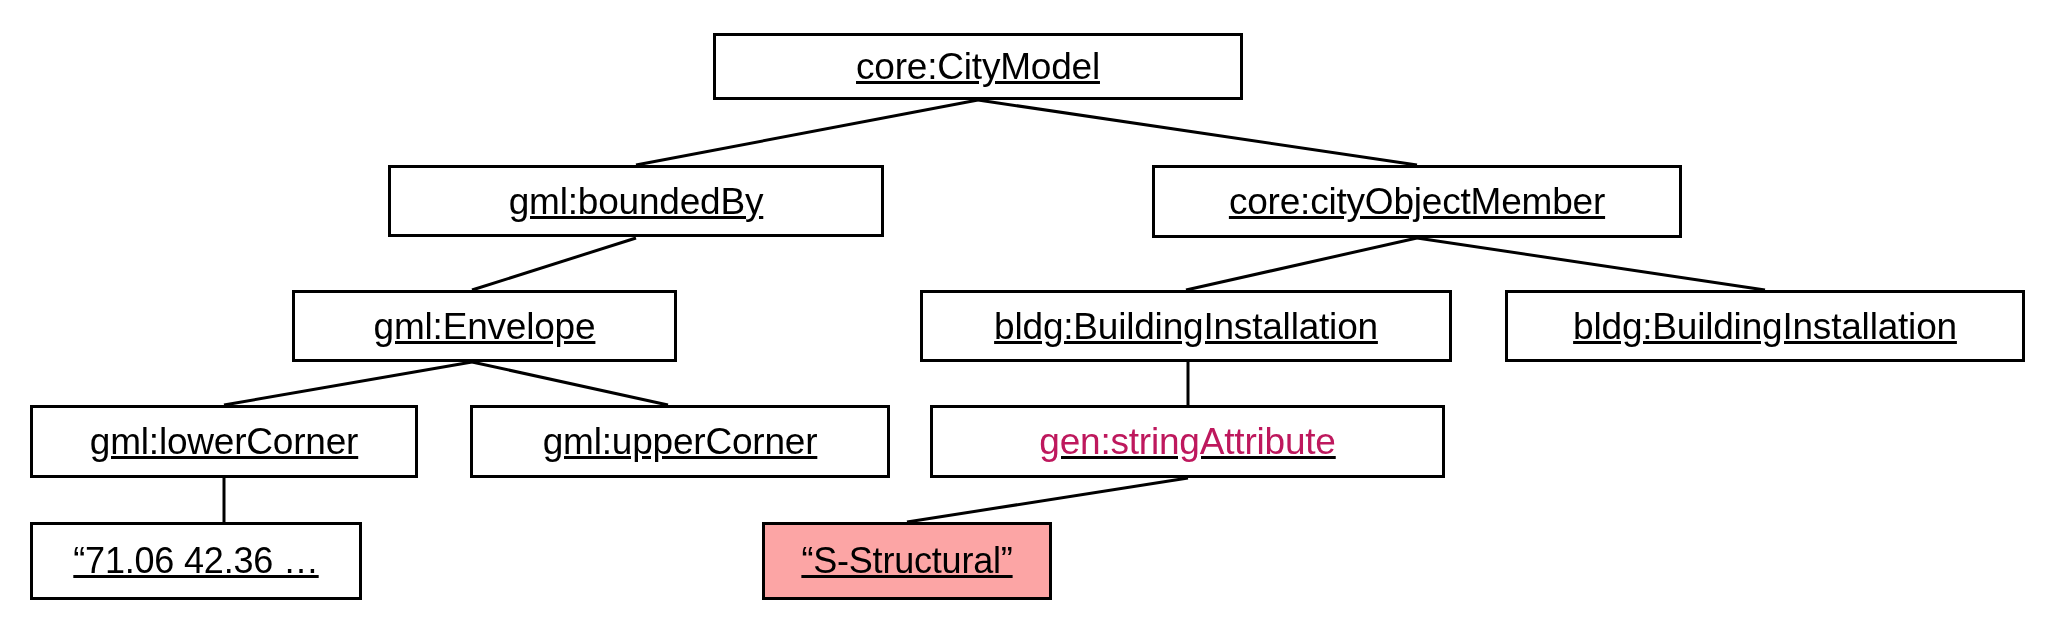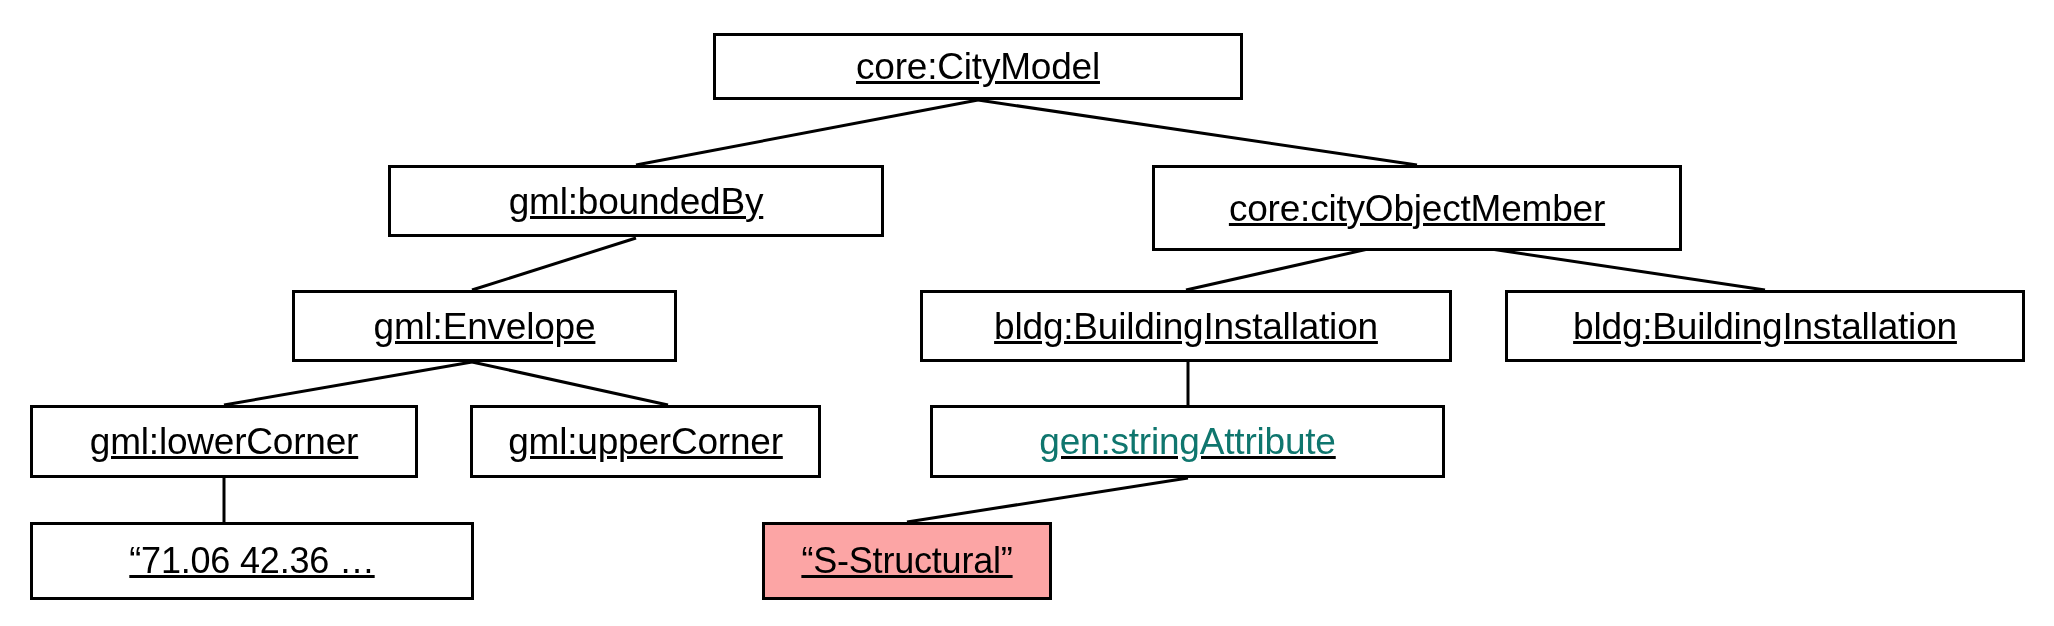--- a/index.html
+++ b/index.html
@@ -75,42 +75,42 @@
       <line x1="1188" y1="478" x2="907" y2="522" stroke="#000000" stroke-width="3"></line>
     </svg>
 
   <div id="node-layer">
       <div class="node" style="left: 713px; top: 33px; width: 530px; height: 67px; border-color: rgb(0, 0, 0); background: rgb(255, 255, 255);">
         <span class="node-label" style="color: rgb(0, 0, 0);">core:CityModel</span>
       </div>
       <div class="node" style="left: 388px; top: 165px; width: 496px; height: 72px; border-color: rgb(0, 0, 0); background: rgb(255, 255, 255);">
         <span class="node-label" style="color: rgb(0, 0, 0);">gml:boundedBy</span>
       </div>
-      <div class="node" style="left: 1152px; top: 165px; width: 530px; height: 86px; border-color: rgb(0, 0, 0); background: rgb(255, 255, 255);">
+      <div class="node" style="left: 1152px; top: 165px; width: 530px; height: 73px; border-color: rgb(0, 0, 0); background: rgb(255, 255, 255);">
         <span class="node-label" style="color: rgb(0, 0, 0);">core:cityObjectMember</span>
       </div>
       <div class="node" style="left: 280px; top: 290px; width: 385px; height: 72px; border-color: rgb(0, 0, 0); background: rgb(255, 255, 255); margin-left: 12px;">
         <span class="node-label" style="color: rgb(0, 0, 0);">gml:Envelope</span>
       </div>
       <div class="node" style="left: 920px; top: 290px; width: 532px; height: 72px; border-color: rgb(0, 0, 0); background: rgb(255, 255, 255);">
         <span class="node-label" style="color: rgb(0, 0, 0);">bldg:BuildingInstallation</span>
       </div>
       <div class="node" style="left: 1505px; top: 290px; width: 520px; height: 72px; border-color: rgb(0, 0, 0); background: rgb(255, 255, 255);">
         <span class="node-label" style="color: rgb(0, 0, 0);">bldg:BuildingInstallation</span>
       </div>
       <div class="node" style="left: 30px; top: 405px; width: 388px; height: 73px; border-color: rgb(0, 0, 0); background: rgb(255, 255, 255);">
         <span class="node-label" style="color: rgb(0, 0, 0);">gml:lowerCorner</span>
       </div>
-      <div class="node" style="left: 470px; top: 405px; width: 351px; height: 73px; border-color: rgb(0, 0, 0); background: rgb(255, 255, 255);">
+      <div class="node" style="left: 470px; top: 405px; width: 420px; height: 73px; border-color: rgb(0, 0, 0); background: rgb(255, 255, 255);">
         <span class="node-label" style="color: rgb(0, 0, 0);">gml:upperCorner</span>
       </div>
       <div class="node" style="left: 930px; top: 405px; width: 515px; height: 73px; border-color: rgb(0, 0, 0); background: rgb(255, 255, 255);">
-        <span class="node-label" style="color: #0f766e;">gen:stringAttribute</span>
+        <span class="node-label" style="color: #be185d;">gen:stringAttribute</span>
       </div>
-      <div class="node leaf-value" style="left: 30px; top: 522px; width: 444px; height: 78px; border-color: rgb(0, 0, 0); background: rgb(255, 255, 255);">
+      <div class="node leaf-value" style="left: 30px; top: 522px; width: 332px; height: 78px; border-color: rgb(0, 0, 0); background: rgb(255, 255, 255);">
         <span class="node-label" style="color: rgb(0, 0, 0);">“71.06 42.36 …</span>
       </div>
       <div class="node leaf-value" style="left: 762px; top: 522px; width: 290px; height: 78px; border-color: rgb(0, 0, 0); background: #fca5a5;">
         <span class="node-label" style="color: rgb(0, 0, 0);">“S-Structural”</span>
       </div>
     </div>
 
 </div>
 
 </body></html>

